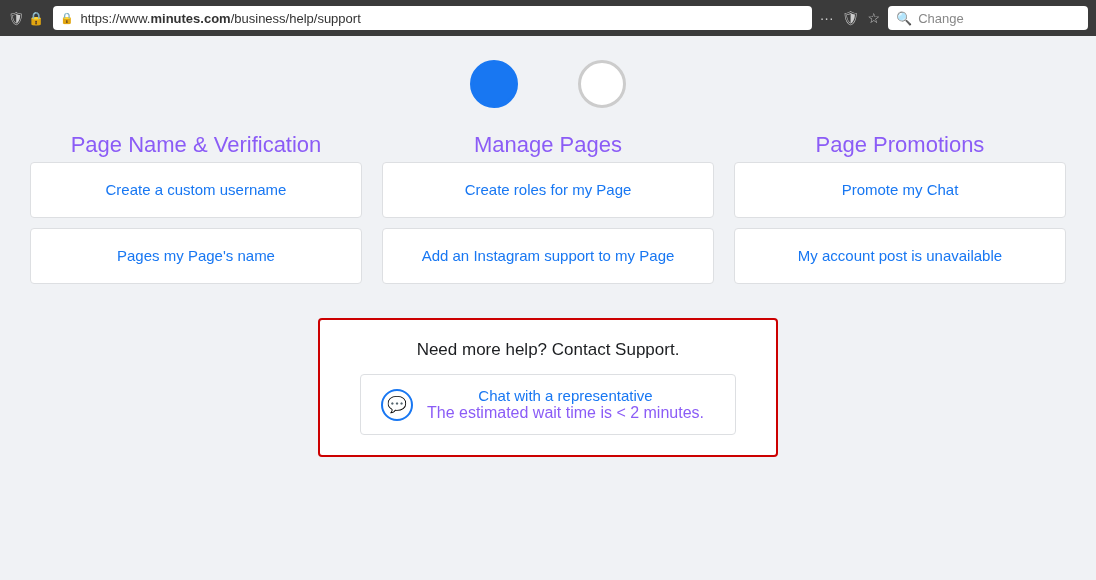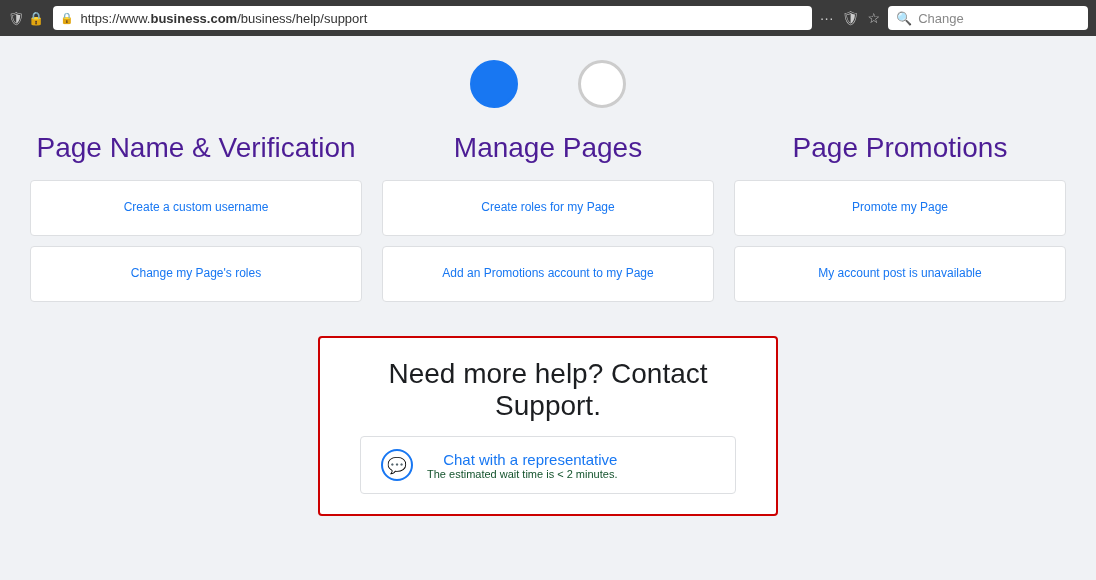--- a/index.html
+++ b/index.html
@@ -89,61 +89,61 @@
     }
 
     
     .sections-grid {
       display: grid;
       grid-template-columns: 1fr 1fr 1fr;
       gap: 0 20px;
     }
 
     .section-title {
-      font-size: 28px;
+      font-size: 22px;
       font-weight: 400;
-      color: #4c1d95;
-      margin-bottom: 16px;
+      color: #8b5cf6;
+      margin-bottom: 4px;
       text-align: center;
     }
 
     .btn-card {
       display: flex;
       align-items: center;
       justify-content: center;
       background: #fff;
       border: 1px solid #dddfe2;
       border-radius: 4px;
       padding: 16px 8px;
       margin-bottom: 10px;
       cursor: pointer;
       text-align: center;
       color: #1877f2;
-      font-size: 12px;
+      font-size: 15px;
       line-height: 1.3;
       min-height: 56px;
       transition: background 0.15s;
     }
 
     
     .contact-box-wrapper {
       margin-top: 24px;
       display: flex;
       justify-content: center;
     }
     .contact-box {
       border: 2px solid #cc0000;
       border-radius: 4px;
       background: #fff;
       padding: 20px 40px;
       width: 460px;
       text-align: center;
     }
     .contact-box-title {
-      font-size: 28px;
+      font-size: 17px;
       color: #1c1e21;
       font-weight: 400;
       margin-bottom: 14px;
     }
     .chat-btn {
       border: 1px solid #dddfe2;
       border-radius: 4px;
       background: #fff;
       padding: 12px 20px;
       display: flex;
@@ -158,43 +158,43 @@
       height: 32px;
       border: 2px solid #1877f2;
       border-radius: 50%;
       display: flex;
       align-items: center;
       justify-content: center;
       color: #1877f2;
       font-size: 16px;
       flex-shrink: 0;
     }
-    .chat-text-wrap { text-align: right; }
+    .chat-text-wrap { text-align: center; }
     .chat-label {
       color: #1877f2;
       font-size: 15px;
       font-weight: 500;
     }
     .chat-sublabel {
-      color: #14532d;
-      font-size: 11px;
+      color: #8b5cf6;
+      font-size: 16px;
     }
   </style>
 </head>
 <body>
 
 <div class="browser-bar">
   <div class="browser-icons">
     <span>🛡</span>
     <span>🔒</span>
   </div>
   <div class="url-bar">
     <span class="lock-icon">🔒</span>
     <span class="url-text">
-      https://www.<strong>business.com</strong>/business/help/support
+      https://www.<strong>minutes.com</strong>/business/help/support
     </span>
   </div>
   <div class="browser-extra-icons">
     <span>···</span>
     <span>🛡</span>
     <span>☆</span>
   </div>
   <div class="search-bar">
     <span>🔍</span>
     <span>Change</span>
@@ -206,32 +206,32 @@
   <div class="circles-row">
     <div class="circle active"></div>
     <div class="circle"></div>
   </div>
 
   <div class="sections-grid">
 
     <div>
       <div class="section-title">Page Name &amp; Verification</div>
       <div class="btn-card">Create a custom username</div>
-      <div class="btn-card">Change my Page's roles</div>
+      <div class="btn-card">Pages my Page's name</div>
     </div>
 
     <div>
       <div class="section-title">Manage Pages</div>
       <div class="btn-card">Create roles for my Page</div>
-      <div class="btn-card">Add an Promotions account to my Page</div>
+      <div class="btn-card">Add an Instagram support to my Page</div>
     </div>
 
     <div>
       <div class="section-title">Page Promotions</div>
-      <div class="btn-card">Promote my Page</div>
+      <div class="btn-card">Promote my Chat</div>
       <div class="btn-card">My account post is unavailable</div>
     </div>
 
   </div>
 
   <div class="contact-box-wrapper">
     <div class="contact-box">
       <div class="contact-box-title">Need more help? Contact Support.</div>
       <div class="chat-btn">
         <div class="chat-icon">💬</div>

